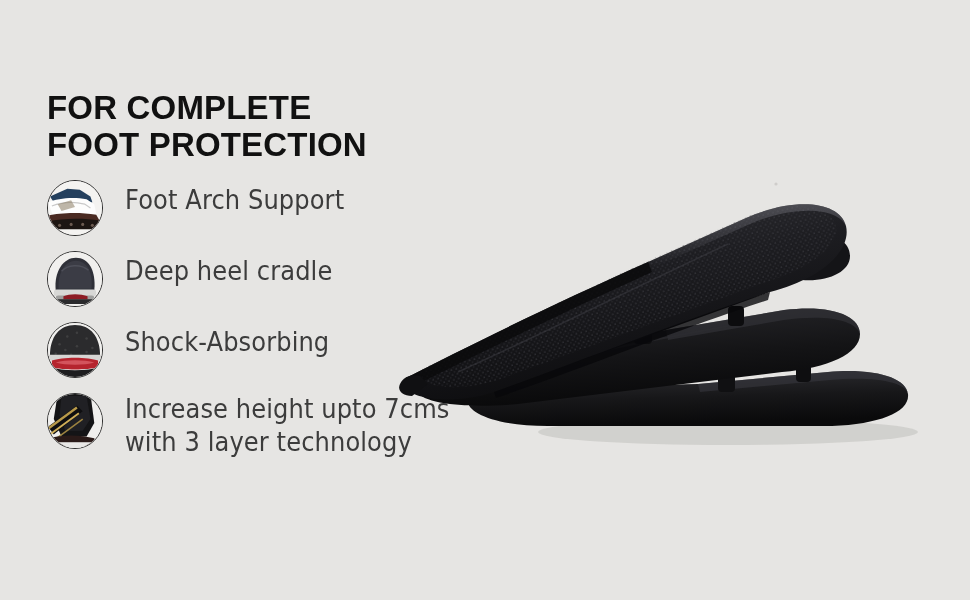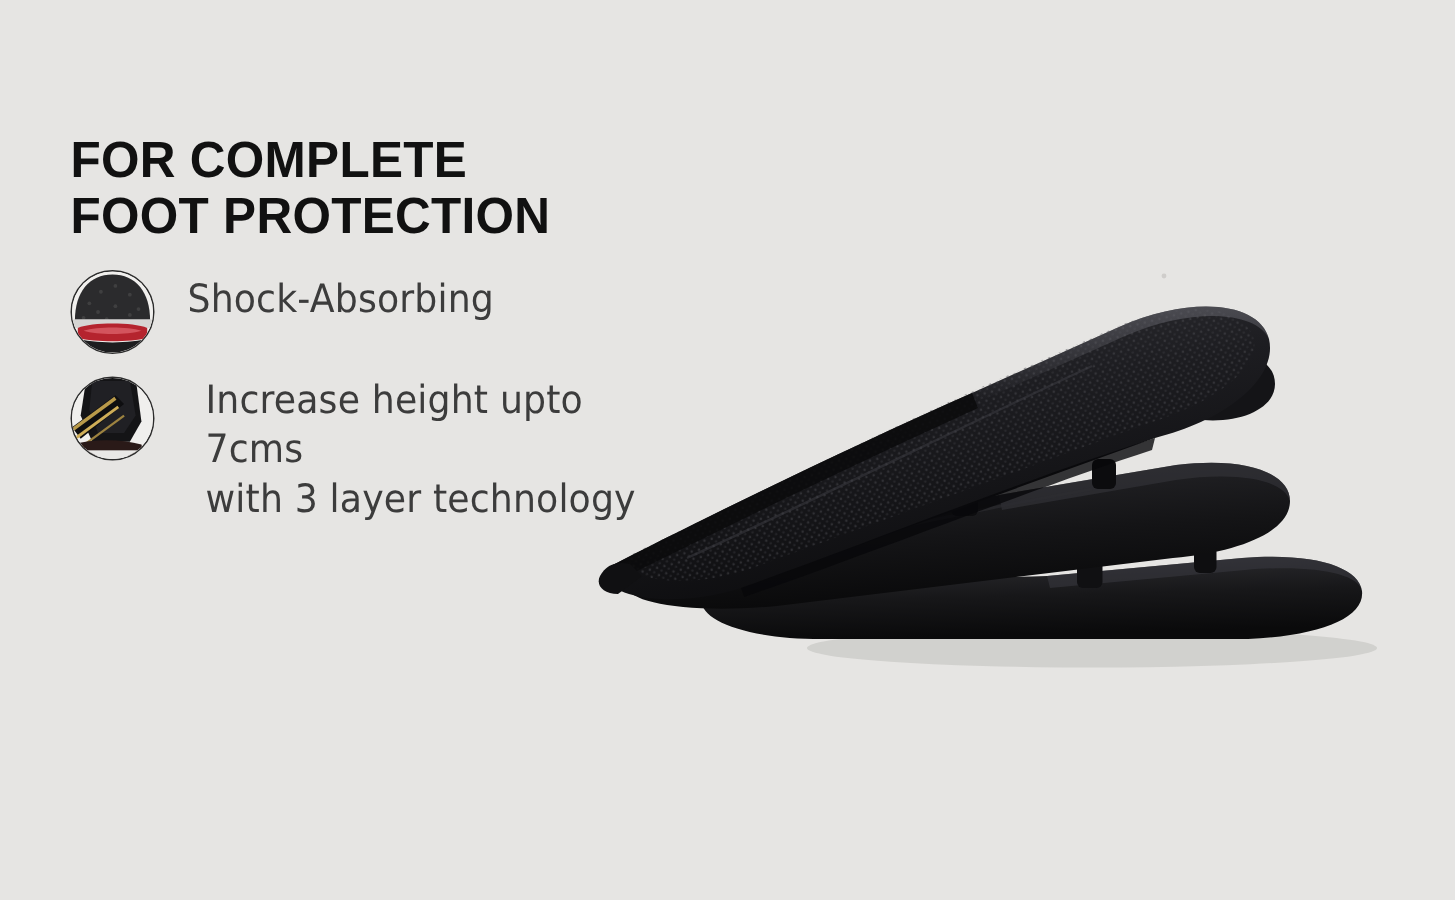--- a/index.html
+++ b/index.html
@@ -51,21 +51,20 @@
     width: 430px;
   }
   .feature-row {
     position: relative;
     height: 71px;
     display: flex;
     align-items: flex-start;
   }
   .feature-row.tall {
     height: 90px;
-    gap: 12px;
   }
 
   .feature-icon {
     position: relative;
     width: 56px;
     height: 56px;
     flex: 0 0 56px;
     border-radius: 50%;
     overflow: hidden;
     background: #f2f1ef;
@@ -115,21 +114,54 @@
 
 <div id="infographic" style="background: rgb(230, 229, 227);">
 
   <h1 class="heading">
     <span class="heading-line">FOR COMPLETE</span>
     <span class="heading-line">FOOT PROTECTION</span>
   </h1>
 
   <div class="features">
 
-
+    <div class="feature-row">
+      <div class="feature-icon">
+        <svg viewBox="0 0 56 56" aria-hidden="true">
+          <rect x="0" y="0" width="56" height="56" fill="#f4f3f1"></rect>
+          <path d="M2 16 L20 8 L33 9 L44 16 L46 22 L30 26 L10 28 Z" fill="#24405e"></path>
+          <path d="M0 22 C10 18 26 16 40 19 L48 24 L50 34 L6 38 Z" fill="#fdfdfd"></path>
+          <path d="M4 26 C14 22 26 21 38 24 L44 28" stroke="#c9c9c9" stroke-width="1.2" fill="none"></path>
+          <path d="M10 24 L24 20 L28 27 L14 31 Z" fill="#8a7b63" opacity="0.55"></path>
+          <path d="M0 36 C12 33 32 32 50 35 L54 42 L50 48 L6 48 Z" fill="#4a2a22"></path>
+          <path d="M0 42 C14 39 34 38 54 41 L54 50 L0 50 Z" fill="#1c1512"></path>
+          <circle cx="12" cy="46" r="1.6" fill="#6b5a50"></circle>
+          <circle cx="24" cy="45" r="1.6" fill="#6b5a50"></circle>
+          <circle cx="36" cy="45" r="1.6" fill="#6b5a50"></circle>
+          <circle cx="46" cy="46" r="1.6" fill="#6b5a50"></circle>
+        </svg>
+      </div>
+      <div class="feature-label">Foot Arch Support</div>
+    </div>
+
+    <div class="feature-row">
+      <div class="feature-icon">
+        <svg viewBox="0 0 56 56" aria-hidden="true">
+          <rect x="0" y="0" width="56" height="56" fill="#f1f0ee"></rect>
+          <path d="M8 40 C6 20 16 6 29 6 C42 6 50 19 48 40 Z" fill="#2f3038"></path>
+          <path d="M11 38 C10 21 18 9 29 9 C40 9 47 21 45 38 Z" fill="#3b3c45"></path>
+          <path d="M14 20 C20 13 34 12 42 19" stroke="#53545e" stroke-width="1.4" fill="none" opacity="0.8"></path>
+          <rect x="6" y="39" width="44" height="7" rx="3" fill="#d8d8d6"></rect>
+          <rect x="8" y="45" width="40" height="5" rx="2.5" fill="#9f9f9e"></rect>
+          <path d="M16 46 C22 43 34 43 41 46 L41 49 L16 49 Z" fill="#8d1c24"></path>
+          <rect x="4" y="49" width="48" height="5" rx="2" fill="#2a2a2c"></rect>
+        </svg>
+      </div>
+      <div class="feature-label">Deep heel cradle</div>
+    </div>
 
 
     <div class="feature-row">
       <div class="feature-icon">
         <svg viewBox="0 0 56 56" aria-hidden="true">
           <rect x="0" y="0" width="56" height="56" fill="#f1f0ee"></rect>
           <path d="M2 34 C2 14 12 2 28 2 C44 2 54 14 54 34 Z" fill="#2b2b2d"></path>
           <g opacity="0.5">
             <circle cx="12" cy="22" r="1.3" fill="#555"></circle>
             <circle cx="20" cy="14" r="1.3" fill="#555"></circle>

